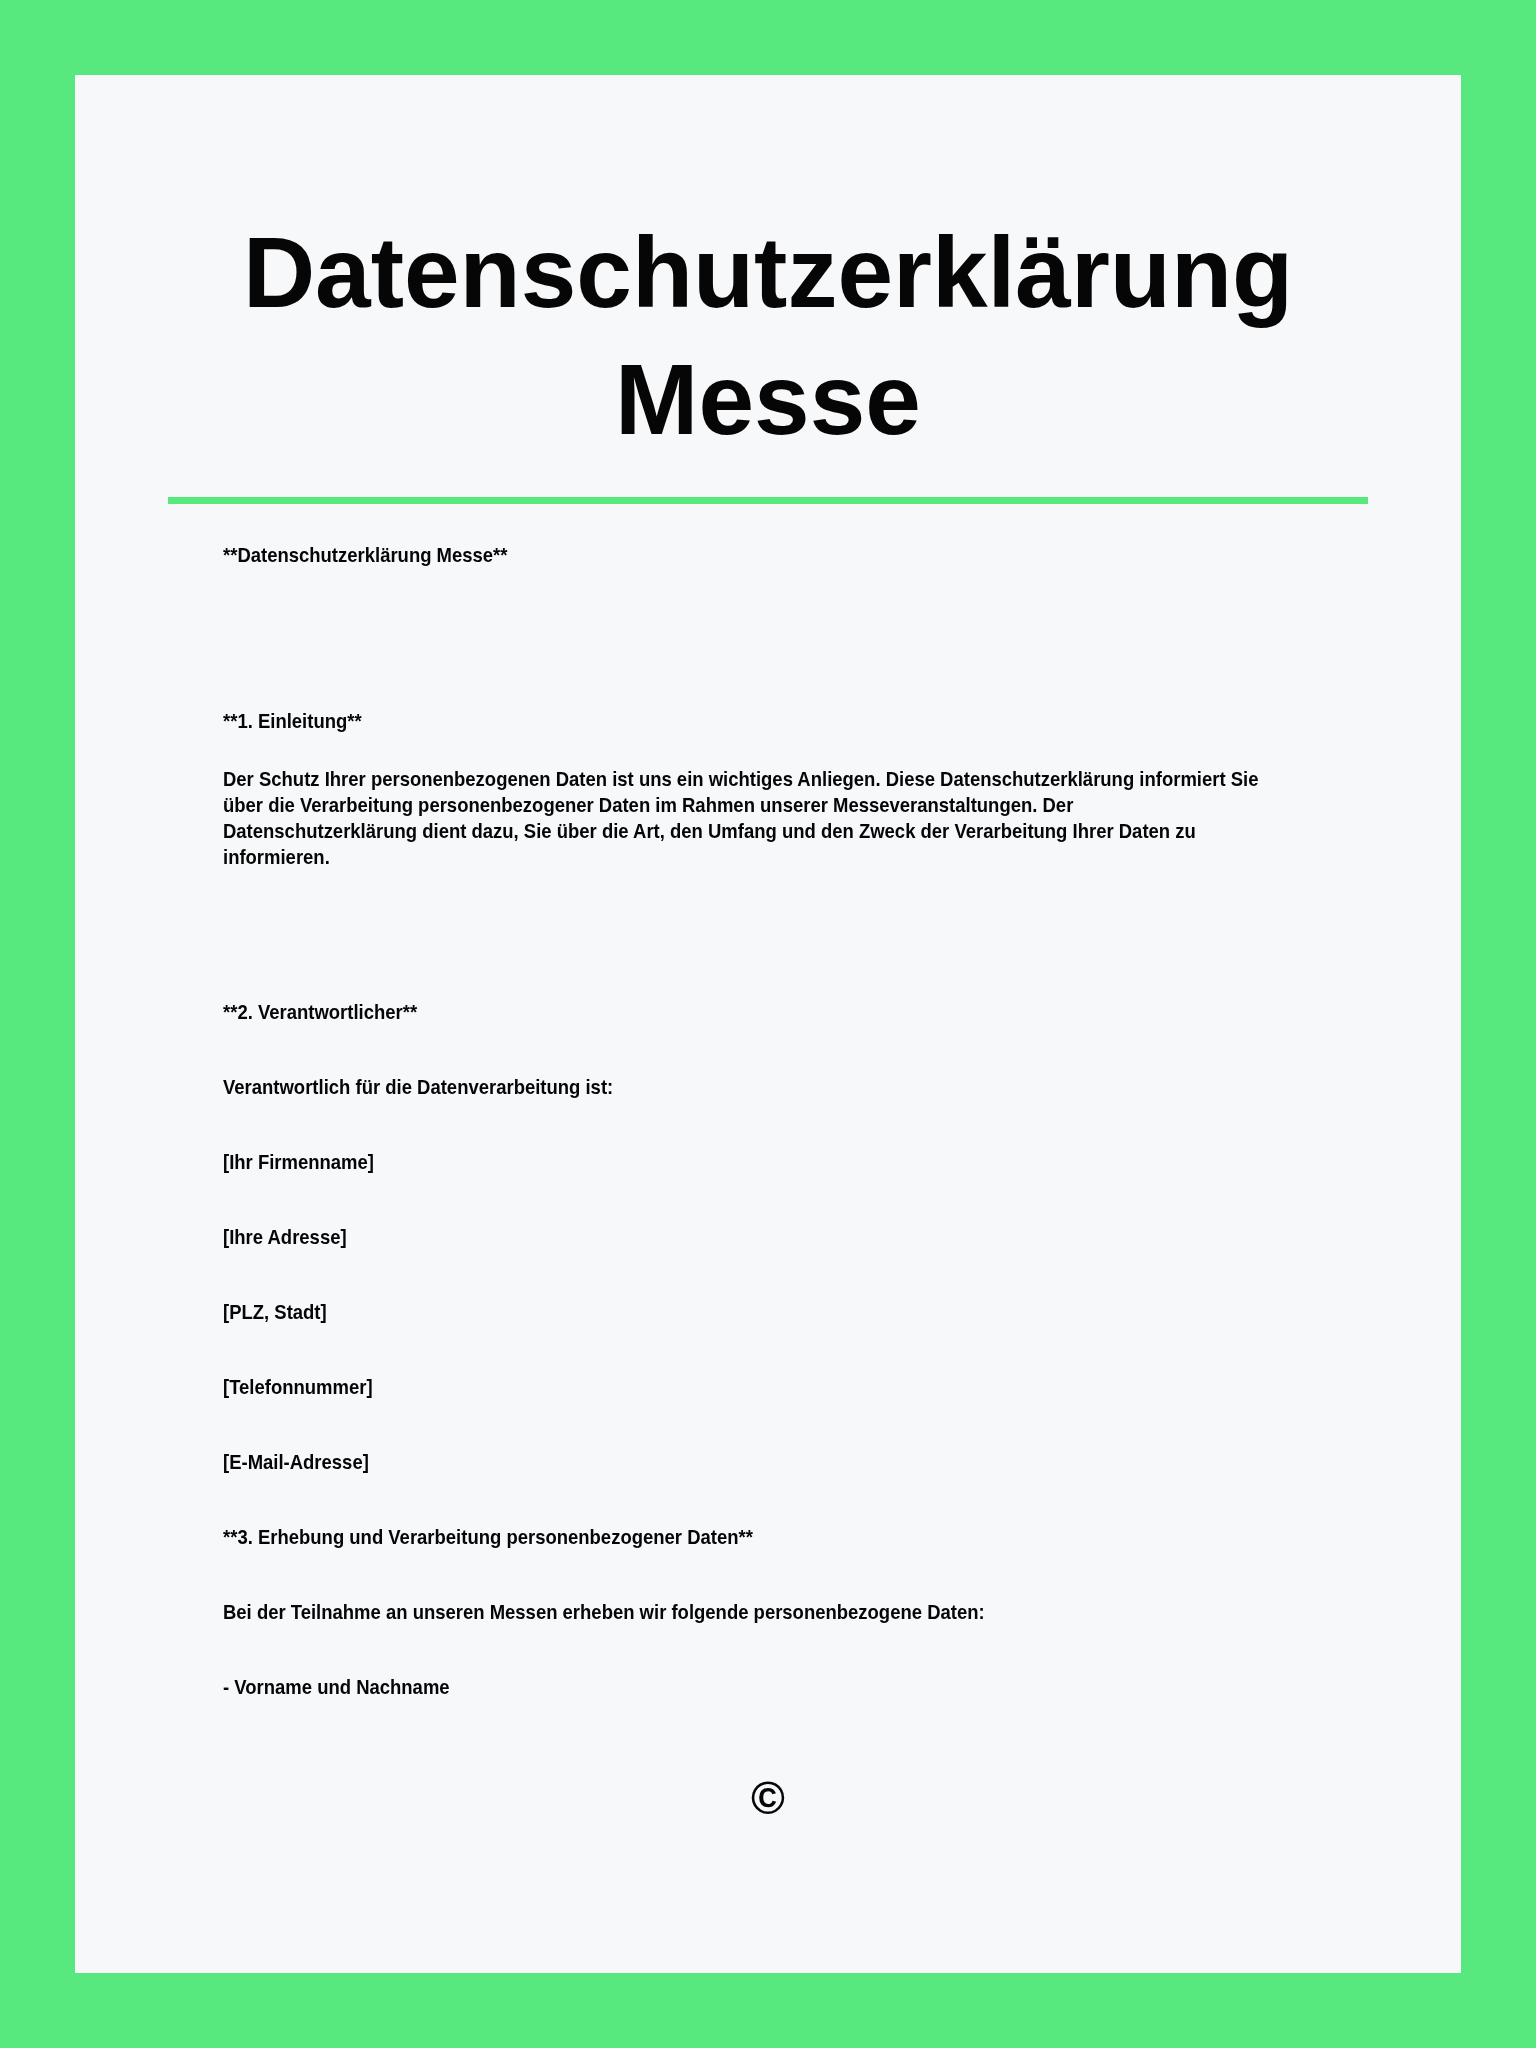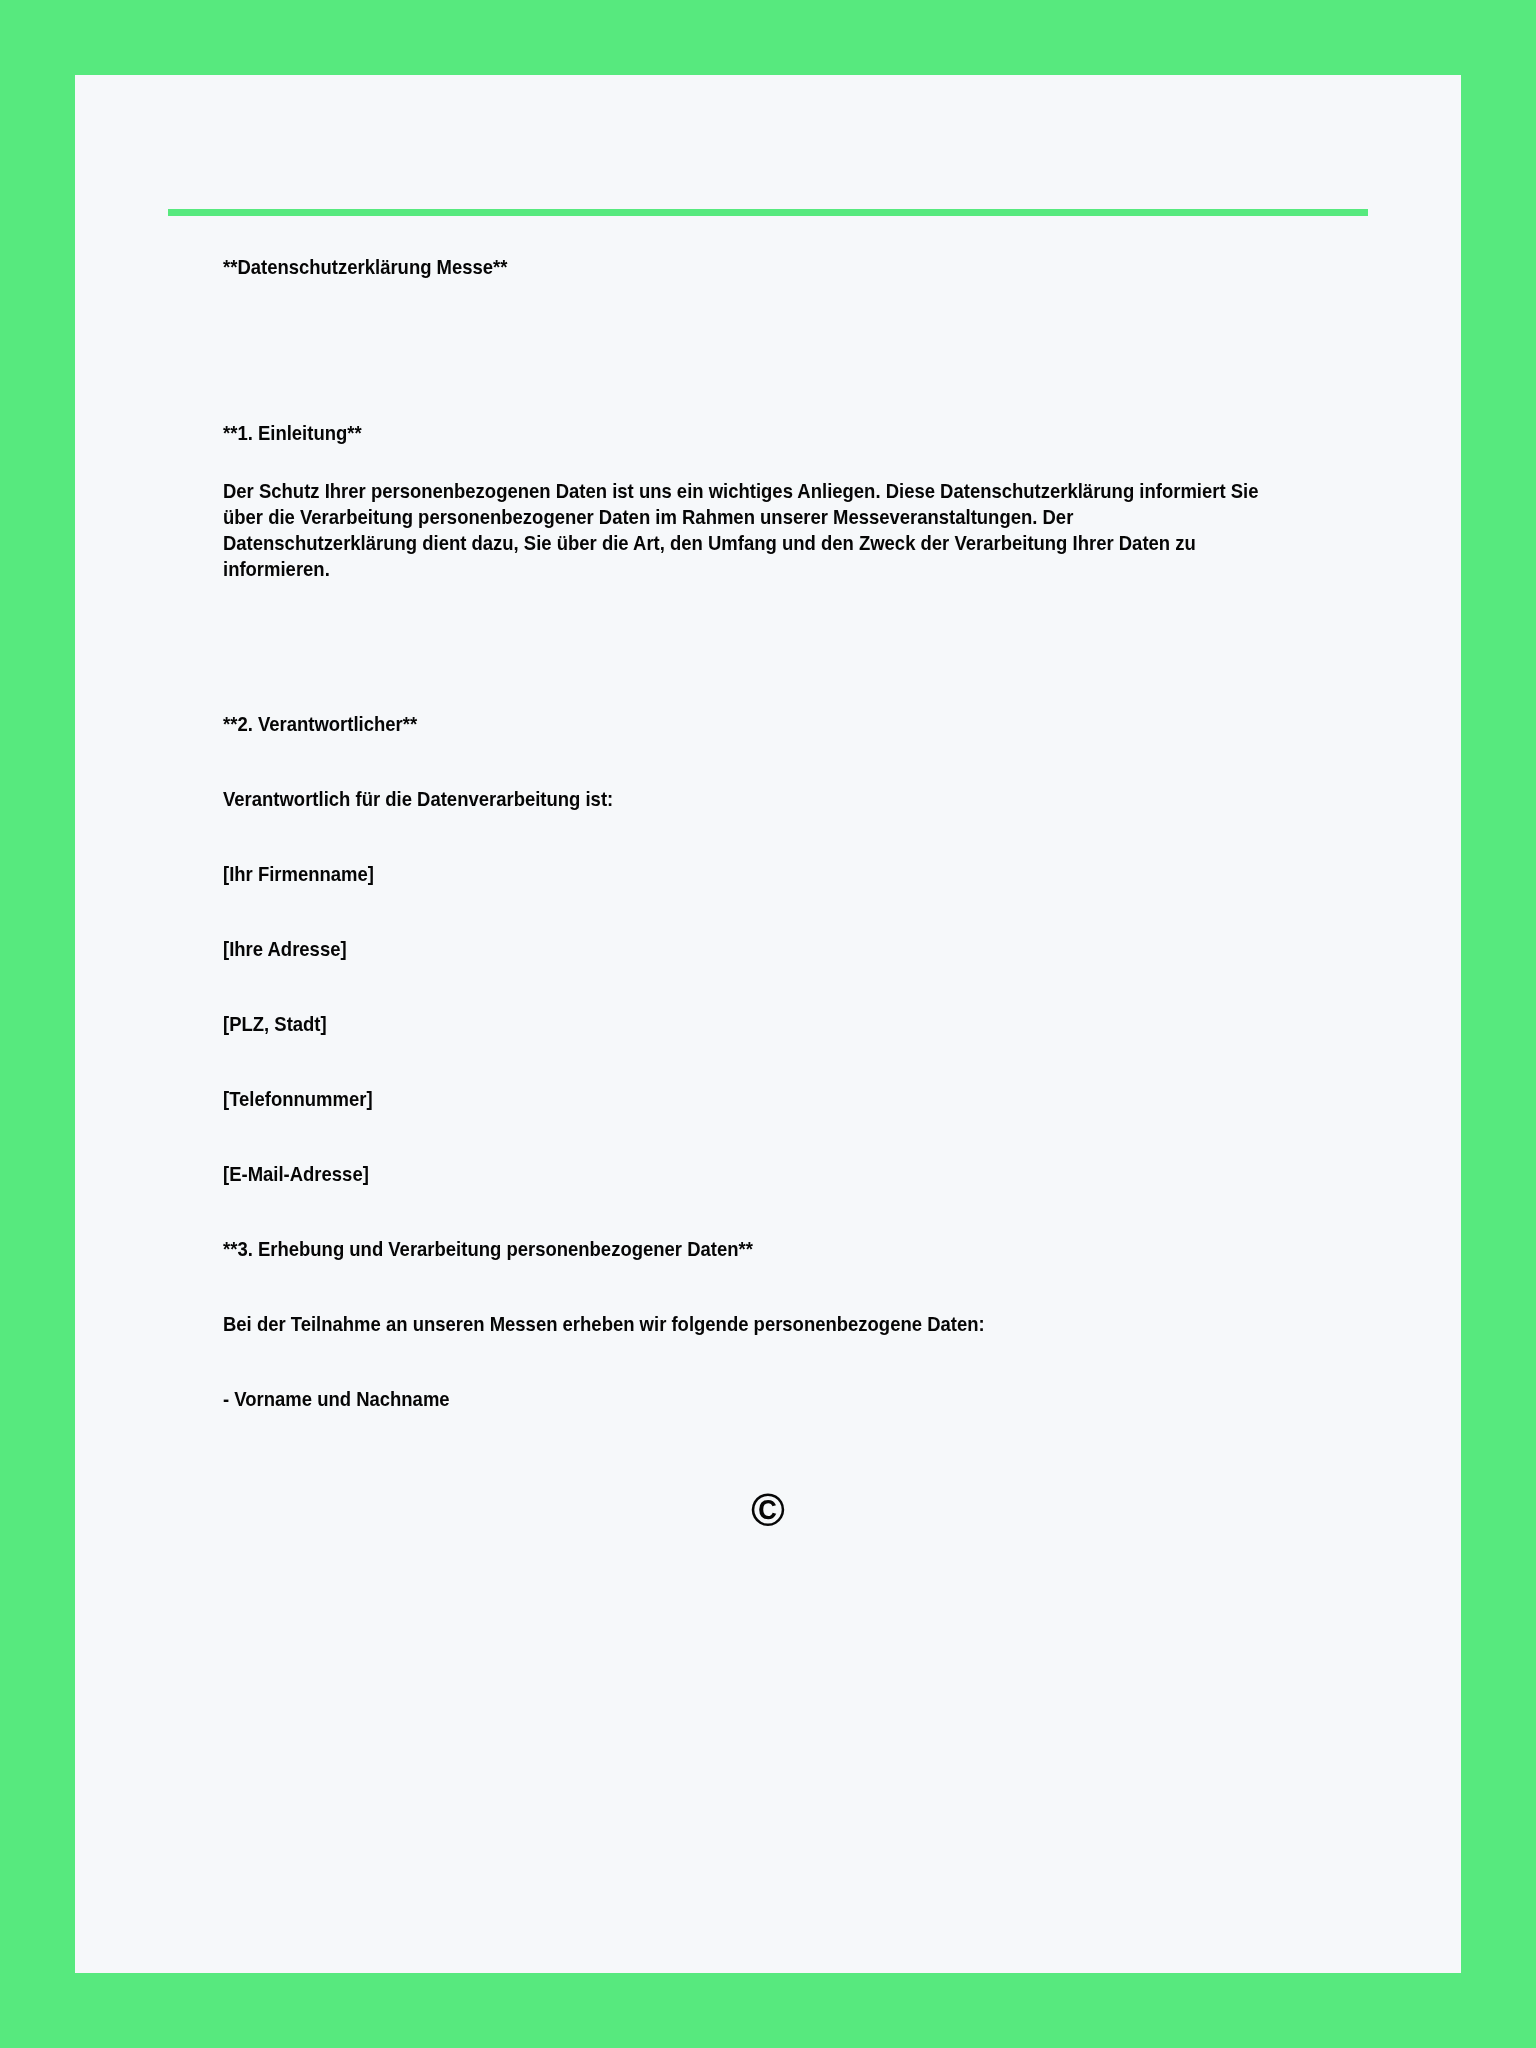--- a/index.html
+++ b/index.html
@@ -62,20 +62,22 @@
     color: #060606;
   }
 </style>
 </head>
 <body>
 
 <div class="canvas">
   <div class="paper">
 
     <h1 class="title">
+      <span class="title-line">Datenschutzerklärung</span>
+      <span class="title-line">Messe</span>
     </h1>
 
     <div class="divider"></div>
 
     <div class="content">
       <div class="line">**Datenschutzerklärung Messe**</div>
       <div class="line gap-xl">**1. Einleitung**</div>
       <div class="para gap-md">Der Schutz Ihrer personenbezogenen Daten ist uns ein wichtiges Anliegen. Diese Datenschutzerklärung informiert Sie
 über die Verarbeitung personenbezogener Daten im Rahmen unserer Messeveranstaltungen. Der
 Datenschutzerklärung dient dazu, Sie über die Art, den Umfang und den Zweck der Verarbeitung Ihrer Daten zu

